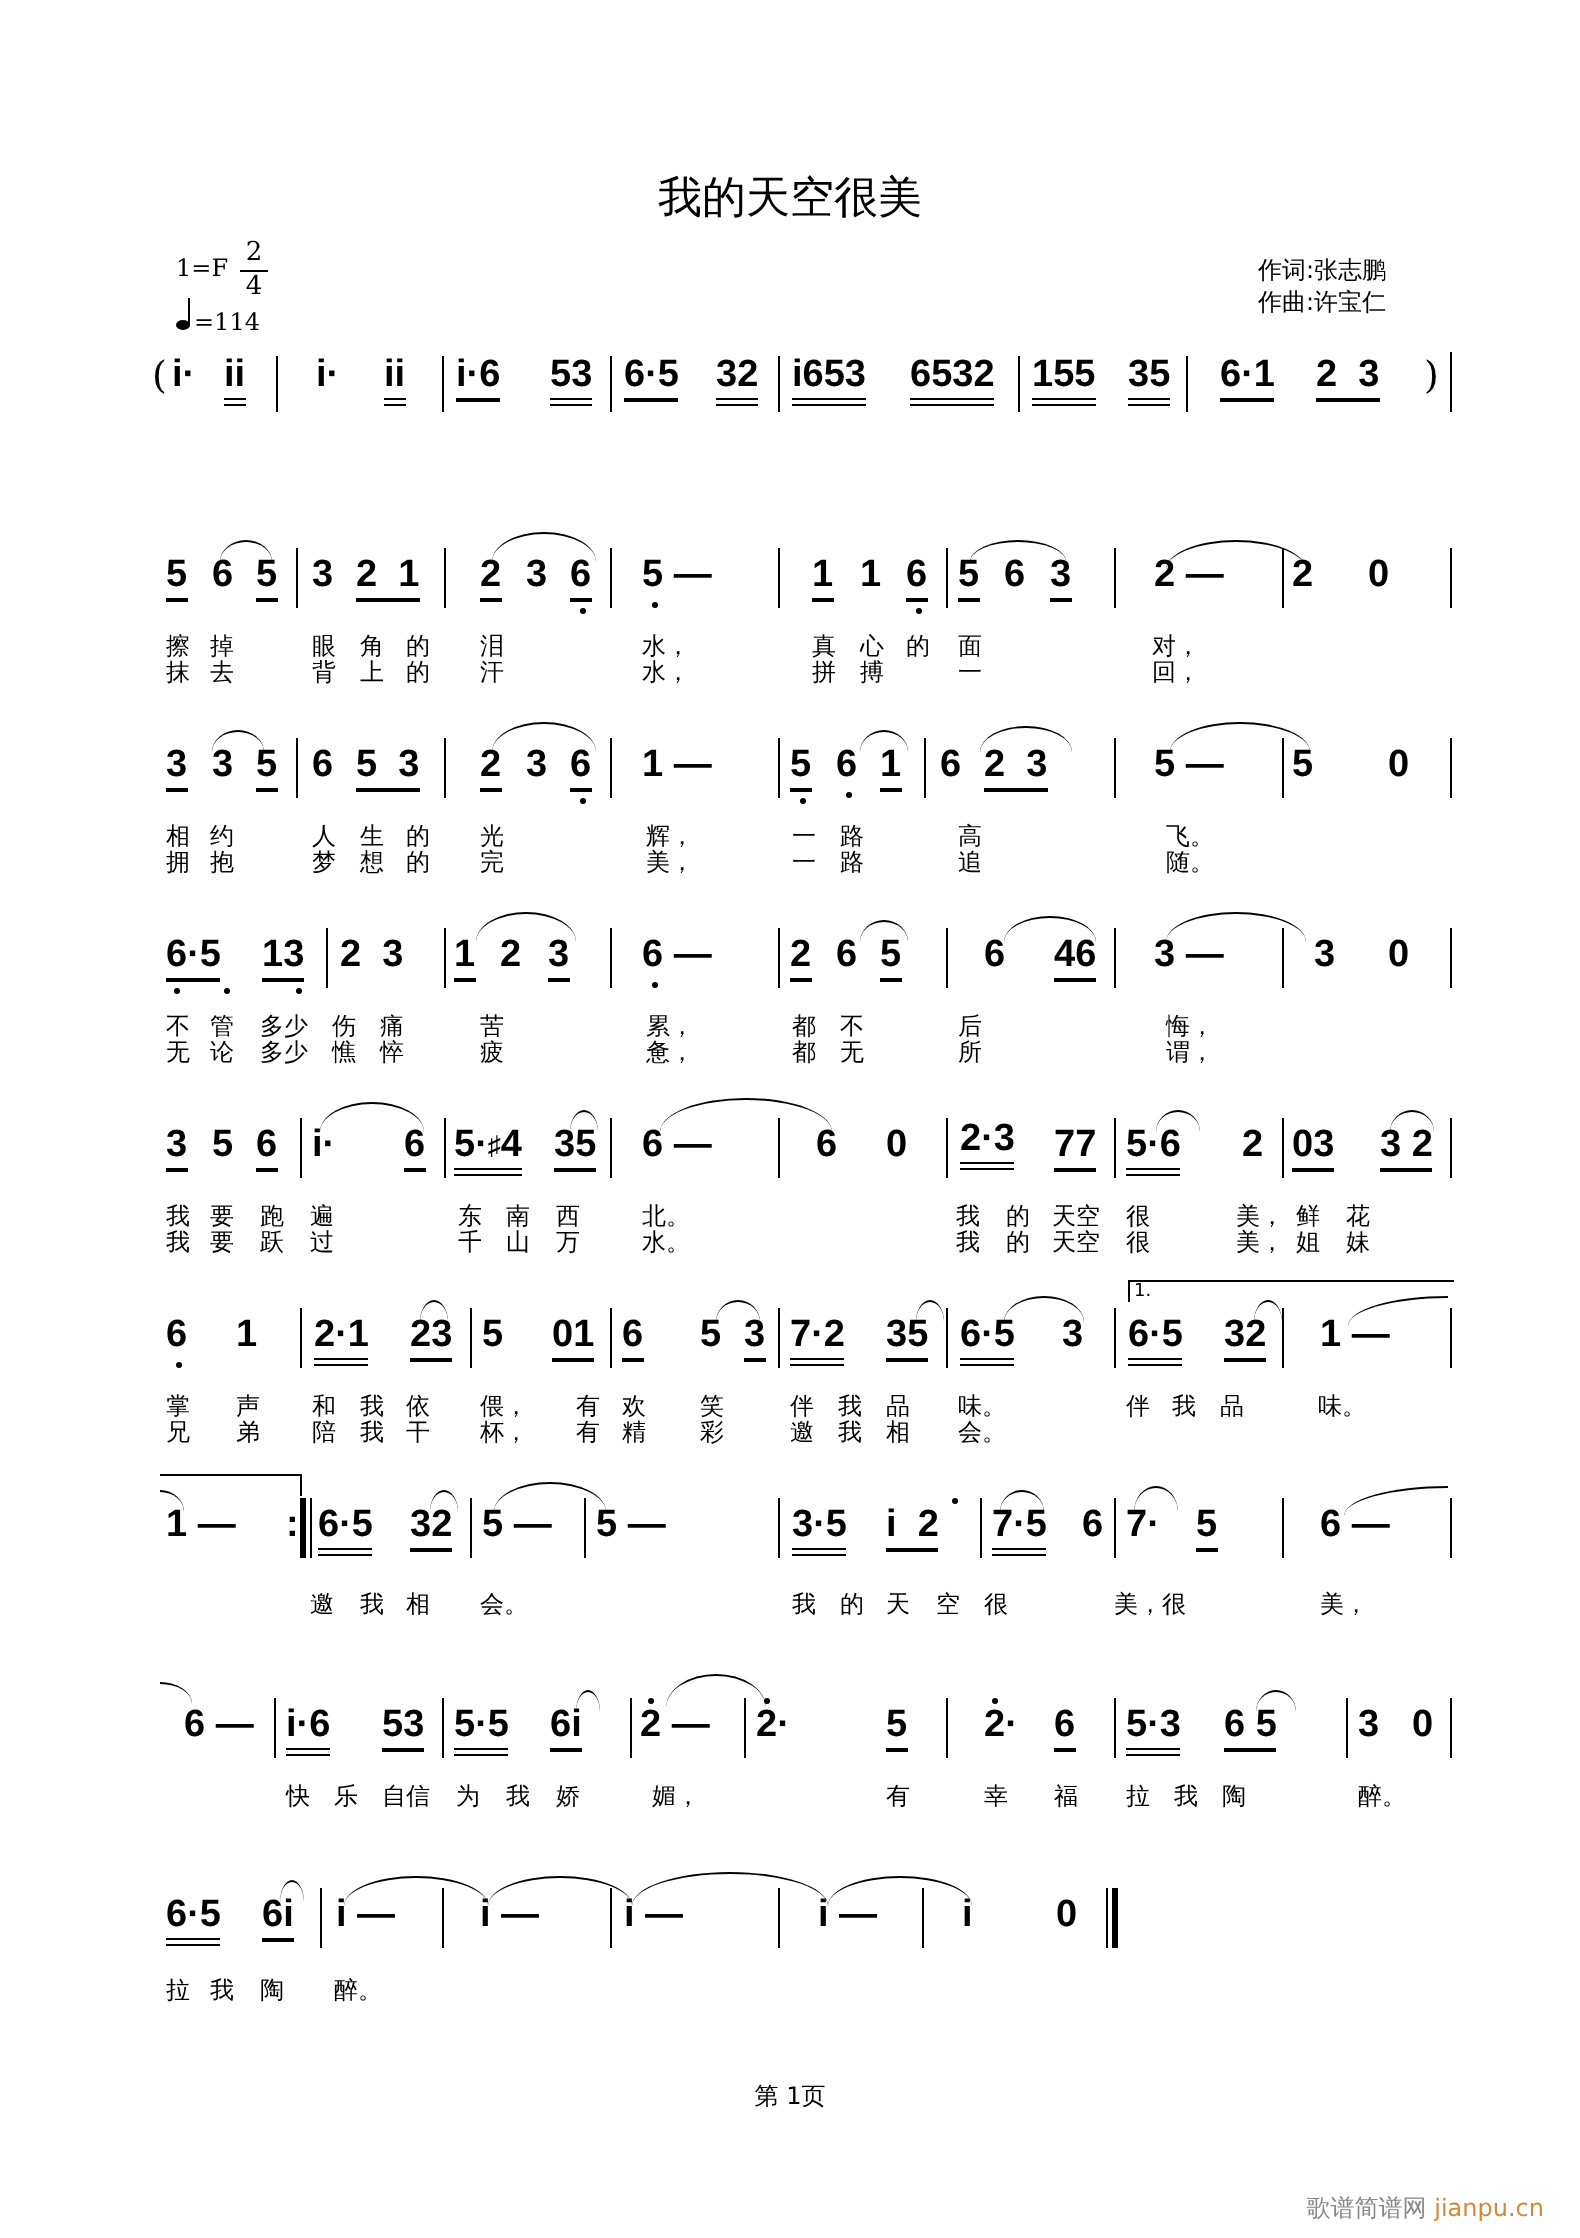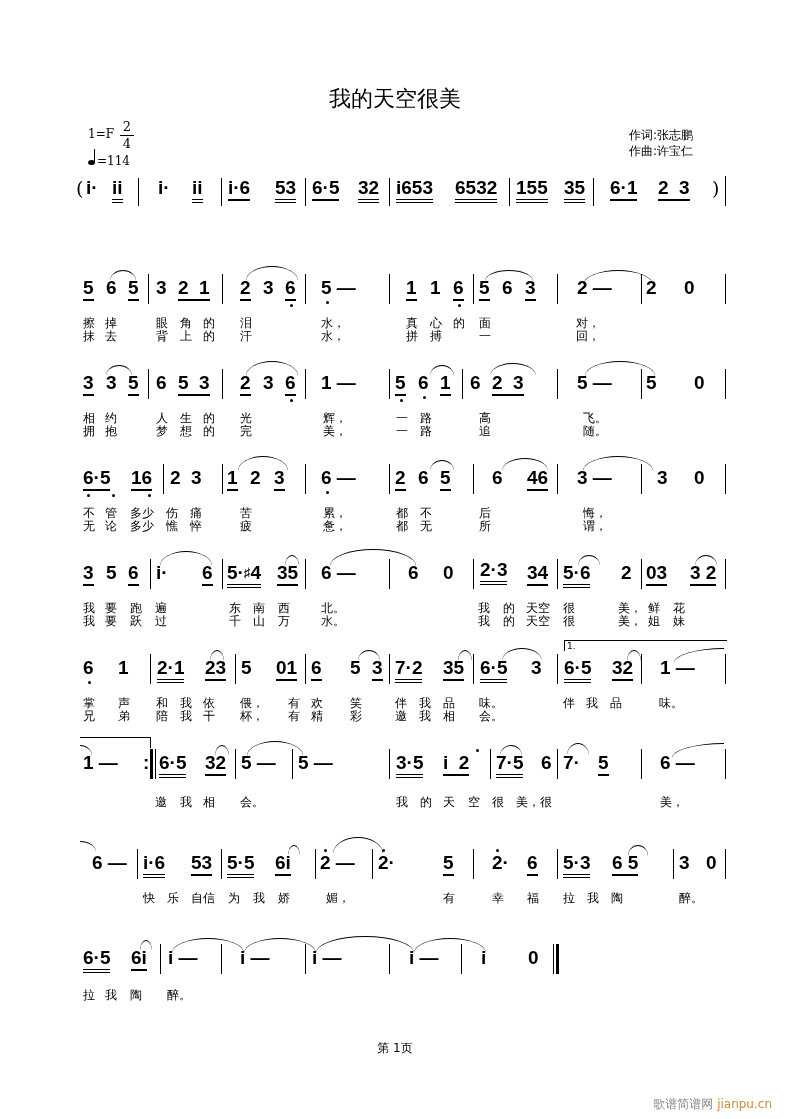--- a/index.html
+++ b/index.html
@@ -194,21 +194,21 @@
 </div>
 
 <div class="row" style="top:460px;">
   <div class="slur" style="left:238px;top:-4px;width:50px;height:14px;"></div>
   <div class="slur" style="left:430px;top:0;width:24px;"></div>
   <div class="slur" style="left:502px;top:-2px;width:46px;height:12px;"></div>
   <div class="slur" style="left:583px;top:-4px;width:70px;height:14px;"></div>
   <span class="tok u1" style="left:83px;top:8px;">6·5</span>
   <div class="dot" style="left:87px;top:34px;"></div>
   <div class="dot" style="left:112px;top:34px;"></div>
-  <span class="tok u1" style="left:131px;top:8px;">16</span>
+  <span class="tok u1" style="left:131px;top:8px;">13</span>
   <div class="dot" style="left:148px;top:34px;"></div>
   <div class="bl" style="left:163px;top:4px;height:30px;"></div>
   <span class="tok" style="left:170px;top:8px;">2&nbsp;&nbsp;3</span>
   <div class="bl" style="left:222px;top:4px;height:30px;"></div>
   <span class="tok u1" style="left:227px;top:8px;">1</span>
   <span class="tok" style="left:250px;top:8px;">2</span>
   <span class="tok u1" style="left:274px;top:8px;">3</span>
   <div class="bl" style="left:305px;top:4px;height:30px;"></div>
   <span class="tok" style="left:321px;top:8px;">6 —</span>
   <div class="dot" style="left:326px;top:31px;"></div>
@@ -268,21 +268,21 @@
   <div class="bl" style="left:222px;top:4px;height:30px;"></div>
   <span class="tok u2" style="left:227px;top:8px;">5·<span style="font-size:13px;vertical-align:top;">♯</span>4</span>
   <span class="tok u1" style="left:277px;top:8px;">35</span>
   <div class="bl" style="left:305px;top:4px;height:30px;"></div>
   <span class="tok" style="left:321px;top:8px;">6 —</span>
   <div class="bl" style="left:389px;top:4px;height:30px;"></div>
   <span class="tok" style="left:408px;top:8px;">6</span>
   <span class="tok" style="left:443px;top:8px;">0</span>
   <div class="bl" style="left:473px;top:4px;height:30px;"></div>
   <span class="tok u2" style="left:480px;top:5px;">2·3</span>
-  <span class="tok u1" style="left:527px;top:8px;">34</span>
+  <span class="tok u1" style="left:527px;top:8px;">77</span>
   <div class="bl" style="left:557px;top:4px;height:30px;"></div>
   <span class="tok u2" style="left:563px;top:8px;">5·6</span>
   <span class="tok" style="left:621px;top:8px;">2</span>
   <div class="bl" style="left:641px;top:4px;height:30px;"></div>
   <span class="tok u1" style="left:646px;top:8px;">03</span>
   <span class="tok u1" style="left:690px;top:8px;">3&nbsp;2</span>
   <div class="bl" style="left:725px;top:4px;height:30px;"></div>
   <div class="lyr" style="left:83px;top:46px;">
     <span style="position:absolute;left:0">我</span>
     <span style="position:absolute;left:22px">要</span>
@@ -422,21 +422,21 @@
   <div class="lyr" style="left:83px;top:50px;">
     <span style="position:absolute;left:72px">邀</span>
     <span style="position:absolute;left:97px">我</span>
     <span style="position:absolute;left:120px">相</span>
     <span style="position:absolute;left:157px">会。</span>
     <span style="position:absolute;left:313px">我</span>
     <span style="position:absolute;left:337px">的</span>
     <span style="position:absolute;left:360px">天</span>
     <span style="position:absolute;left:385px">空</span>
     <span style="position:absolute;left:409px">很</span>
-    <span style="position:absolute;left:433px">美，很</span>
+    <span style="position:absolute;left:474px">美，很</span>
     <span style="position:absolute;left:577px">美，</span>
   </div>
 </div>
 
 <div class="row" style="top:845px;">
   <div class="slur" style="left:80px;top:-4px;width:16px;border-radius:0 100% 0 0/0 100% 0 0;"></div>
   <div class="slur" style="left:288px;top:0;width:12px;"></div>
   <div class="slur" style="left:333px;top:-8px;width:50px;height:16px;"></div>
   <div class="slur" style="left:628px;top:0;width:20px;"></div>
   <span class="tok" style="left:92px;top:8px;">6 —</span>

